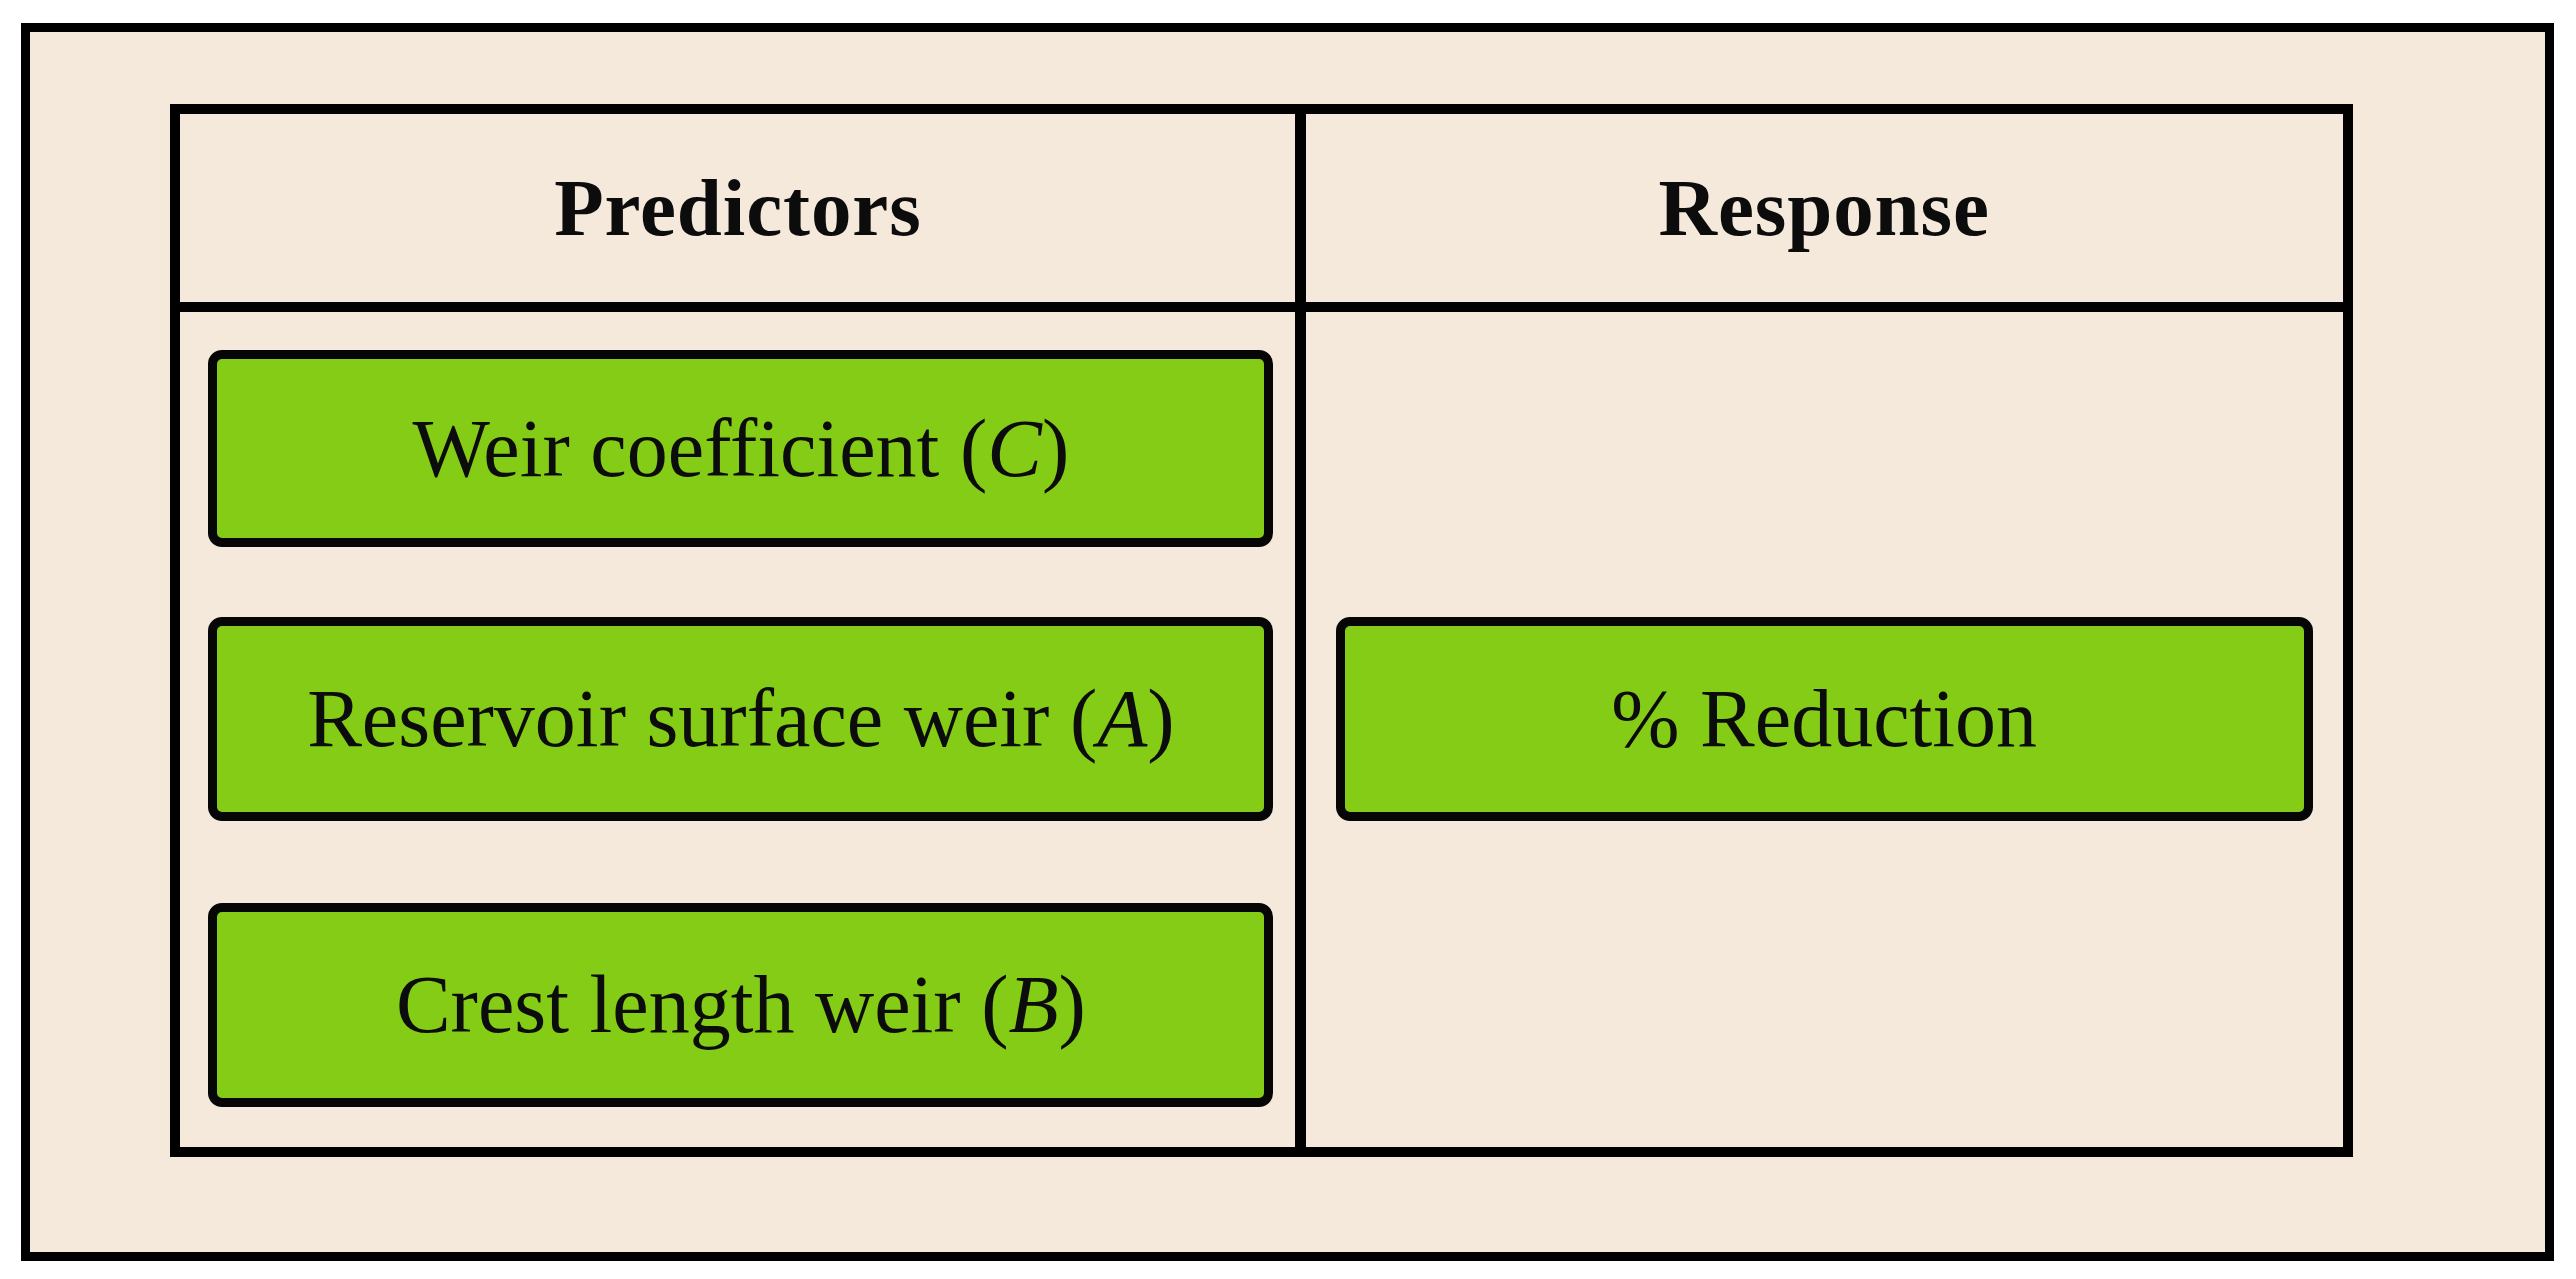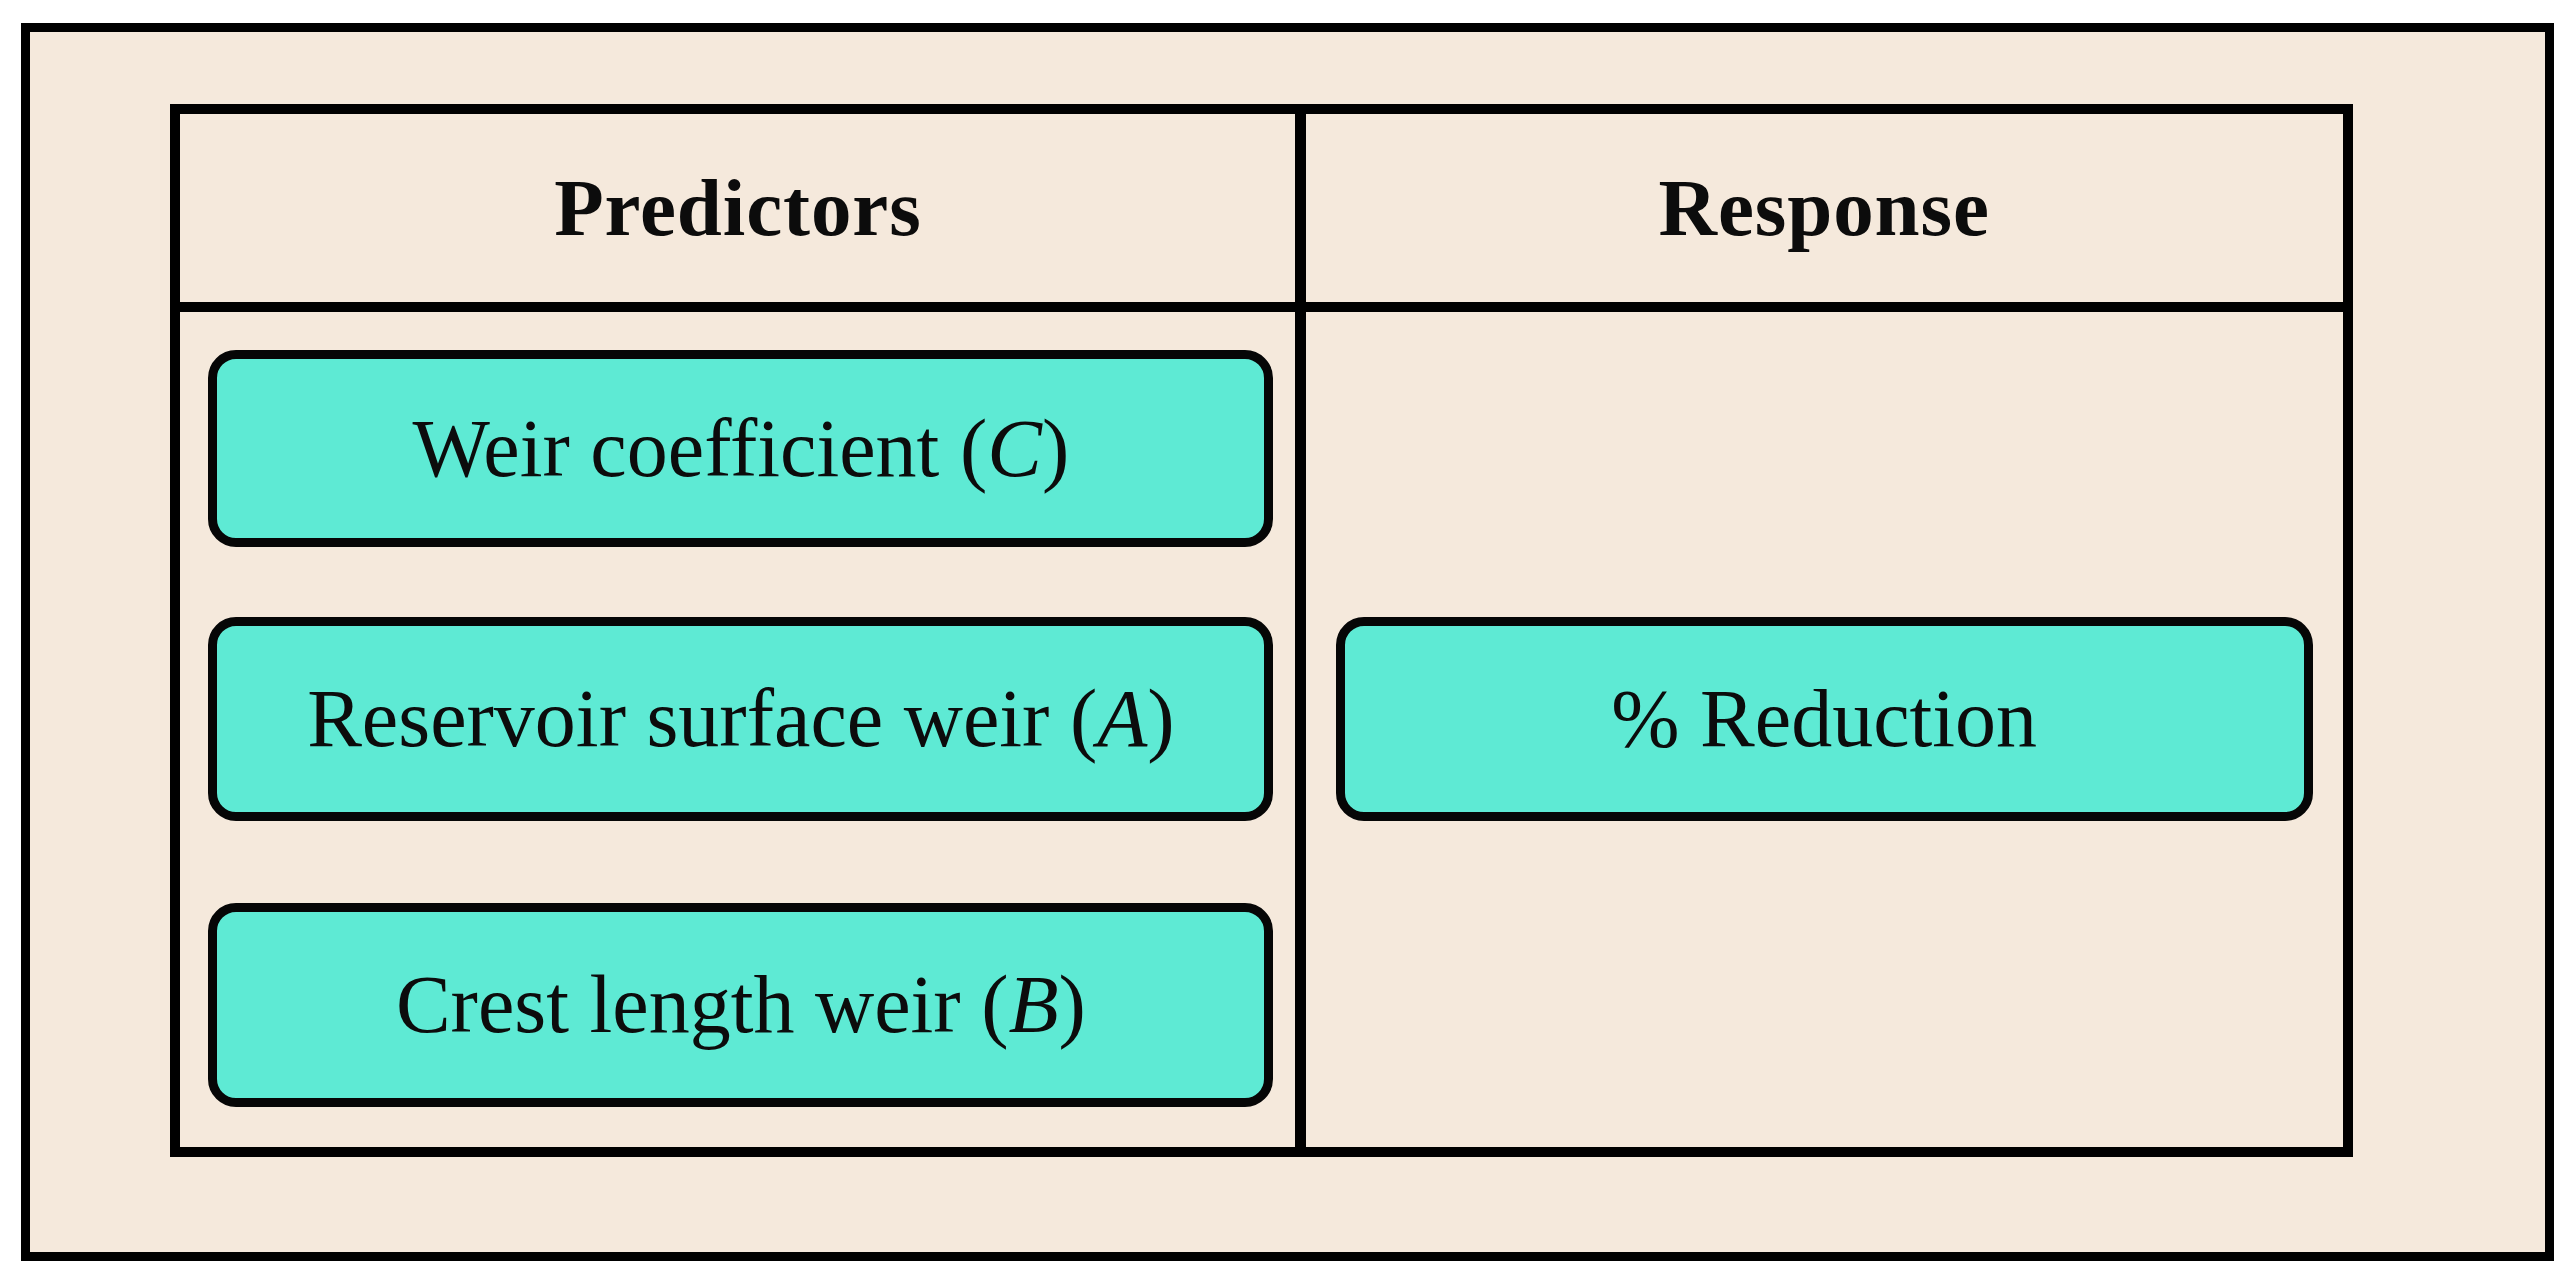--- a/index.html
+++ b/index.html
@@ -65,23 +65,23 @@
   }
   .body-cell {
     position: relative;
   }
   .body-cell.col-left  { grid-column: 1; grid-row: 3; }
   .body-cell.col-right { grid-column: 3; grid-row: 3; padding-left: 8px; }
   
   .pill {
     position: absolute;
     box-sizing: border-box;
-    background: #5eead4;
+    background: #84cc16;
     border: 9.4px solid #060606;
-    border-radius: 28px;
+    border-radius: 14px;
     display: flex;
     align-items: center;
     justify-content: center;
   }
   .pill-label {
     font-size: 82px;
     white-space: nowrap;
     line-height: 1;
   }
   .pill-label .var {

